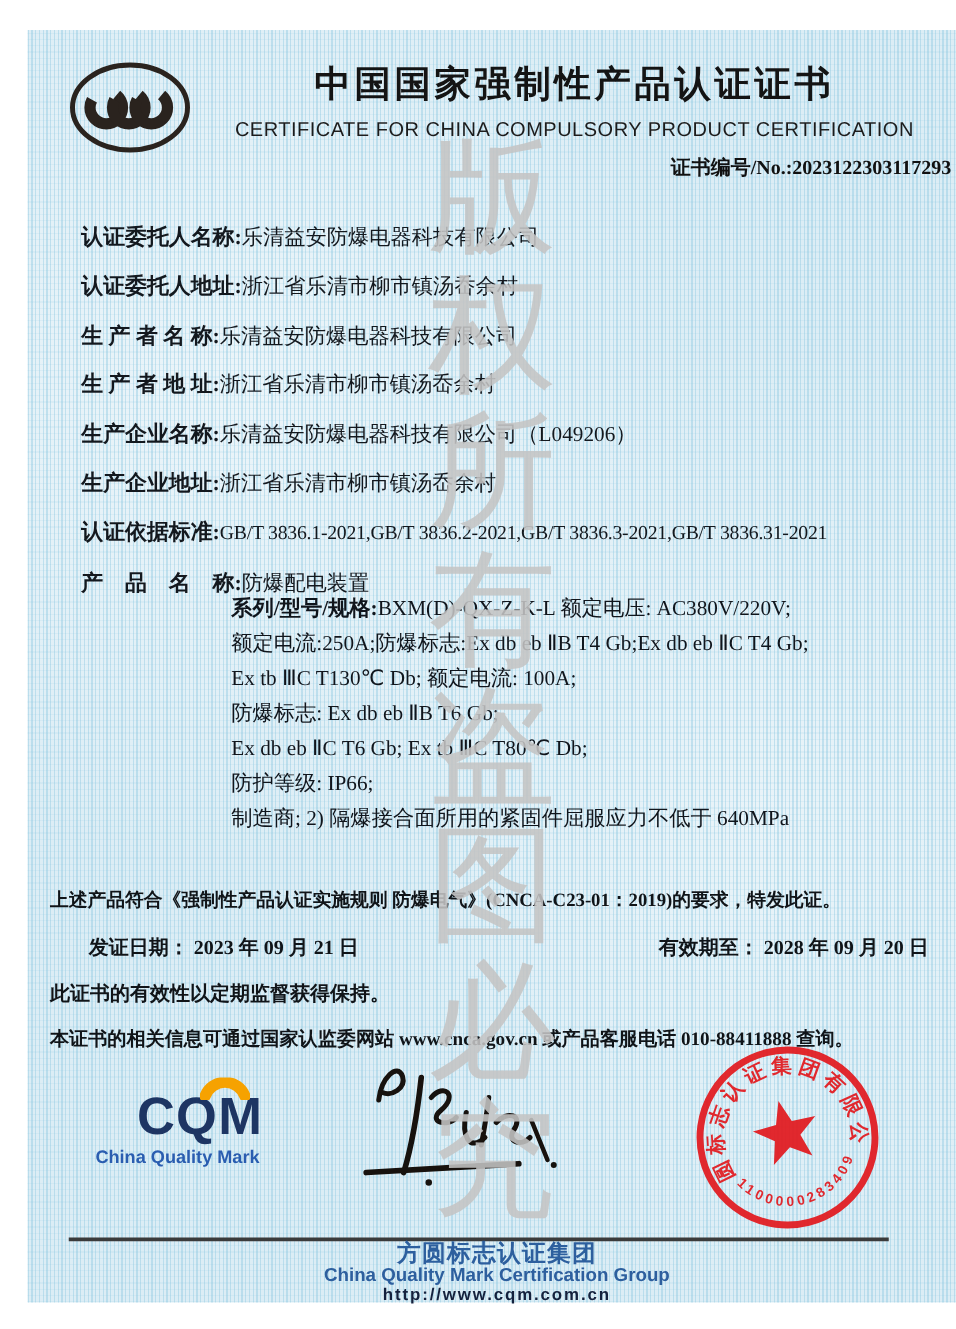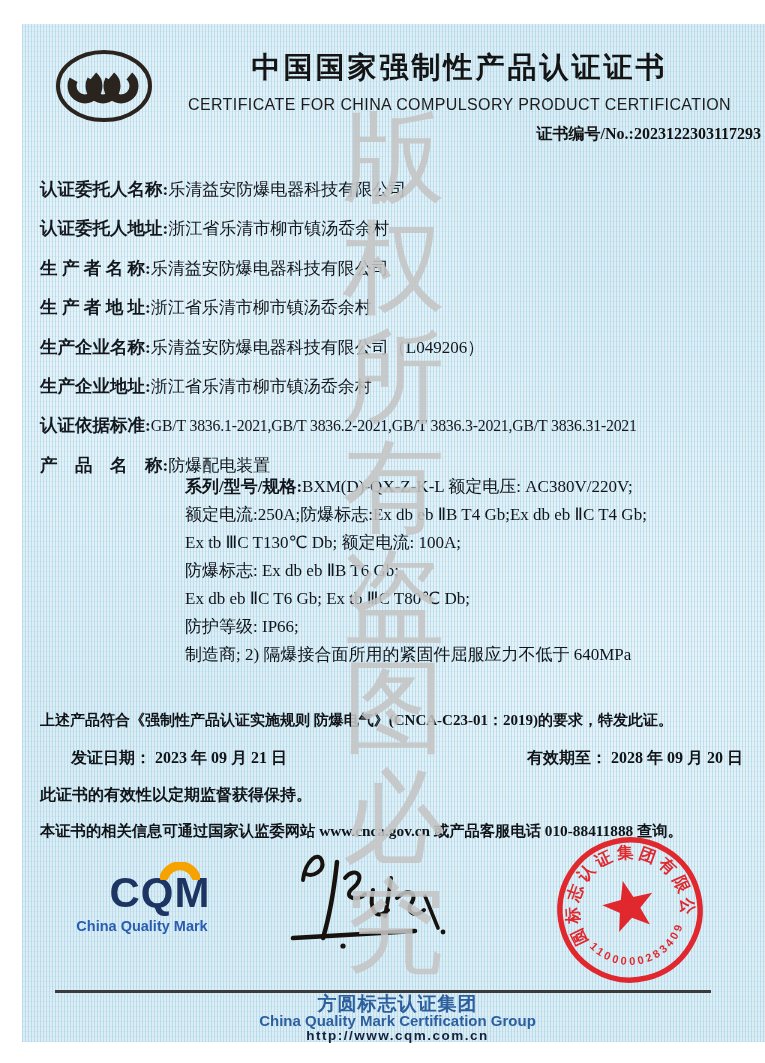--- a/index.html
+++ b/index.html
@@ -27,21 +27,21 @@
   .ccc-logo { position:absolute; left:30px; top:22px; }
   .title-wrap { position:absolute; left:132px; right:8px; top:24px; text-align:center;
                 font-family:"Liberation Sans", sans-serif; color:#141414; }
   .title { font-size:29px; font-weight:700; letter-spacing:3px; }
   .subtitle { margin-top:8px; font-size:16px; font-weight:400; letter-spacing:0.4px; color:#1c1c1c; }
   .certno { position:absolute; right:12px; top:100px; font-size:16px; font-weight:700; color:#111; }
 
   
   .fields { position:absolute; left:18px; top:146px; right:6px; }
   .frow { line-height:38.4px; white-space:nowrap; font-size:17px; color:#13181e; }
-  .flabel { font-weight:700; font-size:17.5px; }
+  .flabel { font-weight:700; font-size:17.5px;padding-left:25px; }
   .fvalue { font-weight:400; }
   .frow.std .fvalue { font-size:15.8px; letter-spacing:-0.2px; }
 
   
   .specs { position:absolute; left:163px; top:449px; right:4px; font-size:17px;
            line-height:28px; color:#10151c; }
   .specs .lead { font-weight:700; }
 
   
   .statement { position:absolute; left:18px; top:687px; right:4px; font-size:15px;

